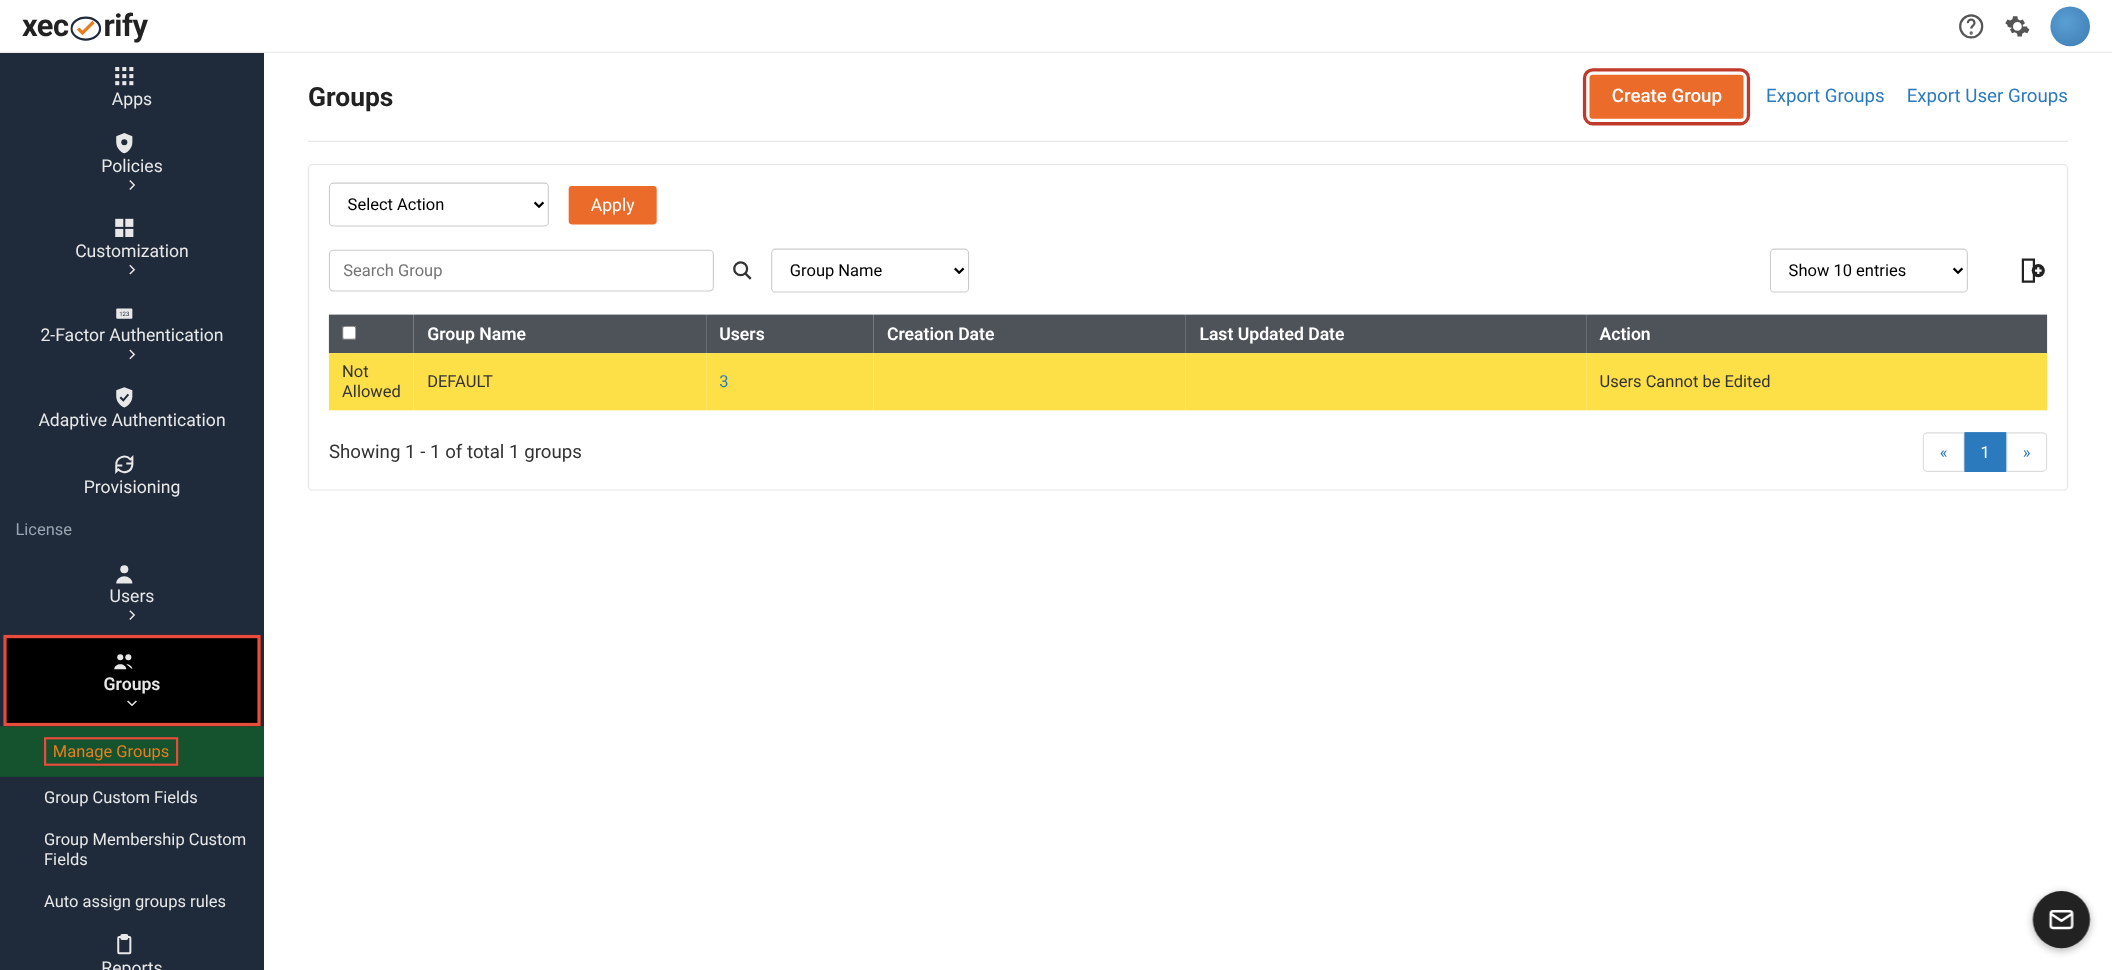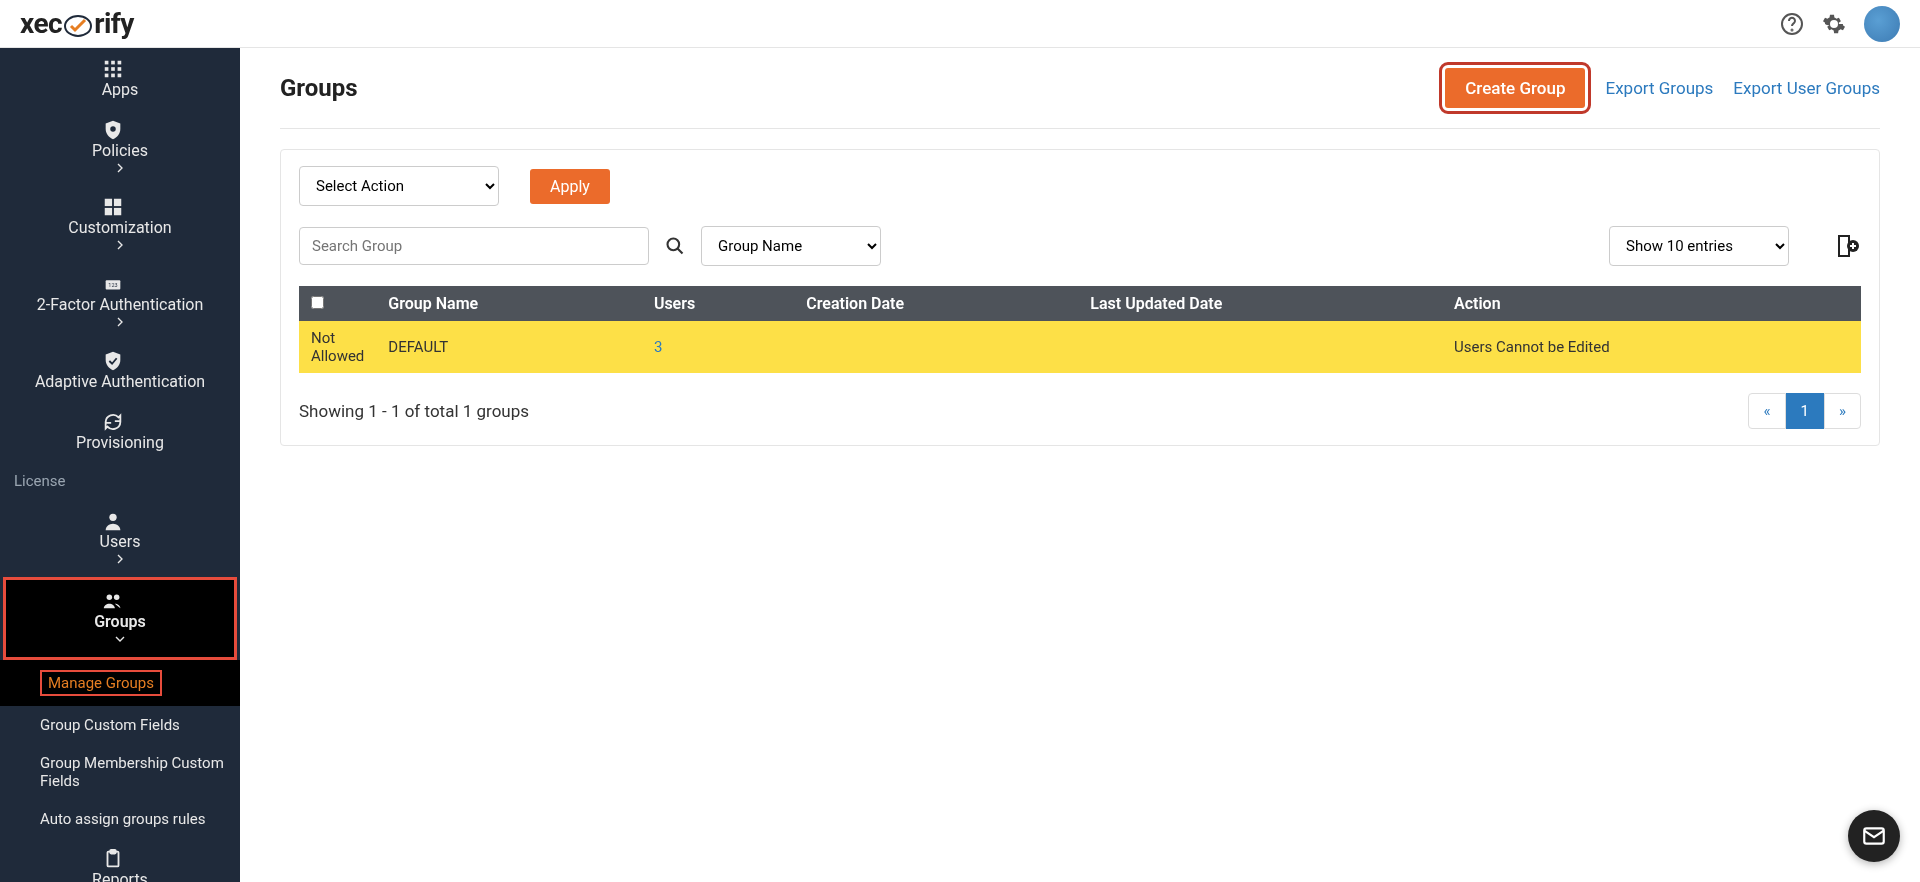--- a/index.html
+++ b/index.html
@@ -109,21 +109,21 @@
     .sidebar-item.highlighted {
       border: 3px solid #e74c3c;
       margin: 0 3px;
     }
     .sidebar-subitem {
       padding: 10px 14px 10px 40px;
       cursor: pointer;
       font-size: 15px;
     }
     .sidebar-subitem.active {
-      background: #000000;
+      background: #14532d;
       text-decoration: underline;
     }
     .sidebar-subitem.highlighted .sub-label {
       border: 2px solid #e74c3c;
       color: #e67e22;
       padding: 2px 6px;
       display: inline-block;
     }
     
     
@@ -178,21 +178,21 @@
     
     
     .card {
       border: 1px solid #e5e5e5;
       border-radius: 4px;
       padding: 16px 18px;
     }
     .toolbar {
       display: flex;
       align-items: center;
-      gap: 31px;
+      gap: 18px;
       margin-bottom: 20px;
     }
     .select-control {
       padding: 9px 12px;
       border: 1px solid #ccc;
       border-radius: 4px;
       font-size: 15px;
       background: #fff;
       cursor: pointer;
     }

